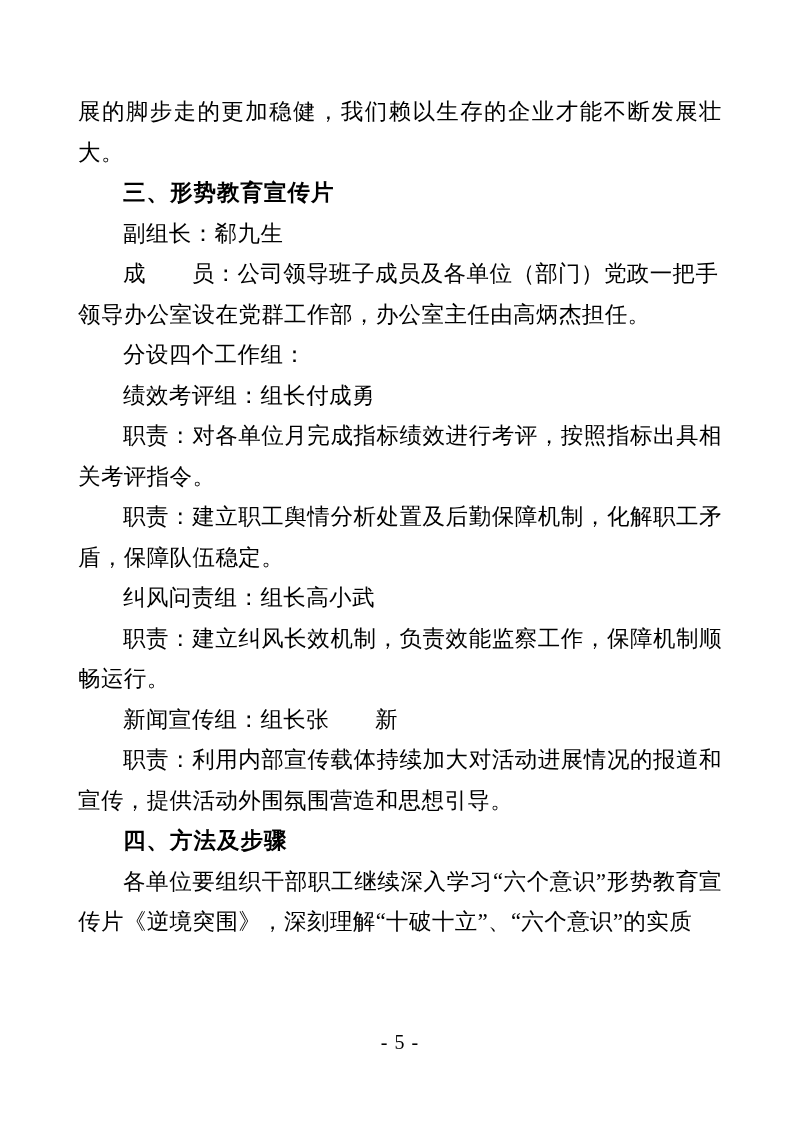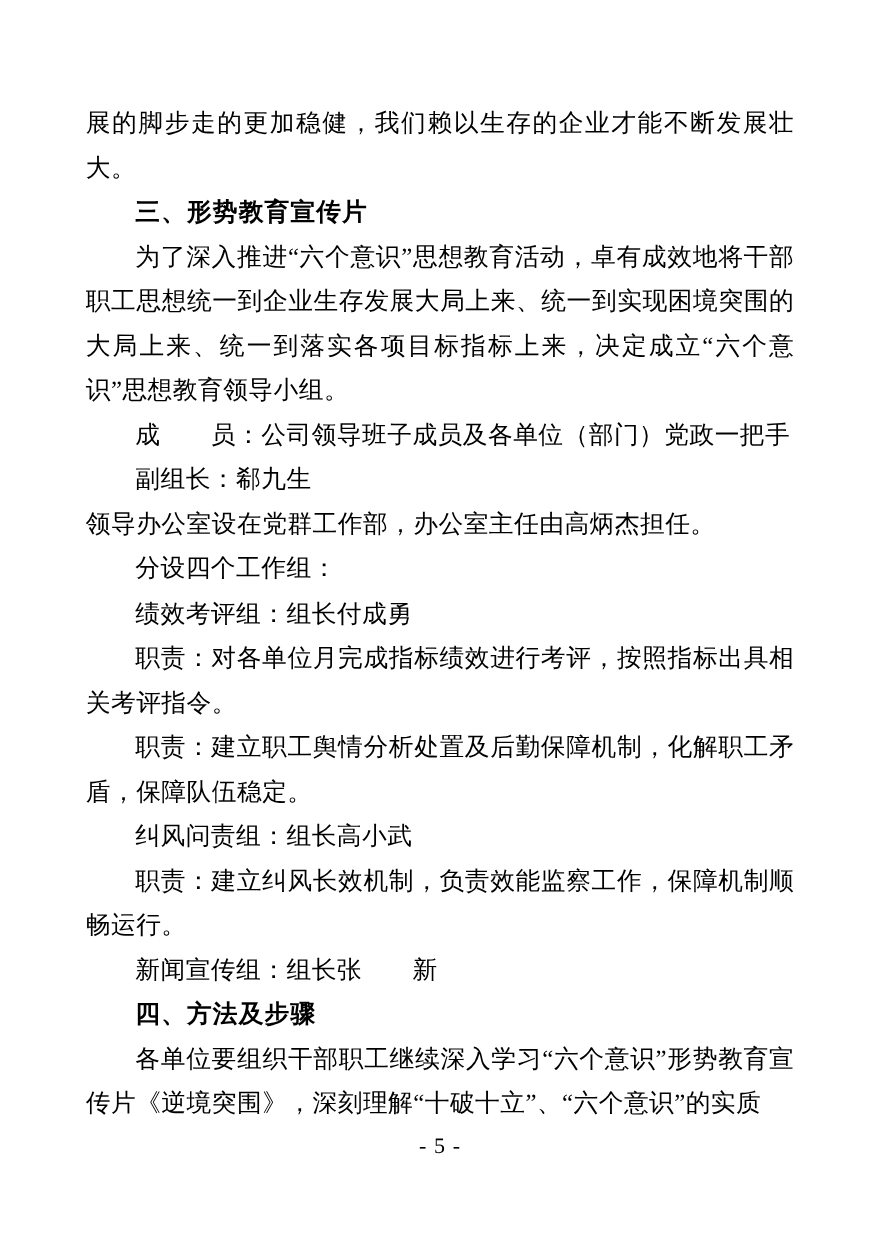--- a/index.html
+++ b/index.html
@@ -60,28 +60,28 @@
     letter-spacing: 1px;
   }
 </style>
 </head>
 <body>
 
 <div class="page">
   <div class="doc-body">
     <p class="noindent">展的脚步走的更加稳健，我们赖以生存的企业才能不断发展壮大。</p>
     <p class="heading">三、形势教育宣传片</p>
-    <p class="para">为了深入推进“六个意识”思想教育活动，卓有成效地将干部职工思想统一到企业生存发展大局上来、统一到实现困境突围的大局上来、统一到落实各项目标指标上来，决定成立“六个意识”思想教育领导小组。</p>
+    <p class="sub-line">副组长：郗九生</p>
     <p class="sub-line">成　　员：公司领导班子成员及各单位（部门）党政一把手</p>
-    <p class="sub-line">副组长：郗九生</p>
     <p class="noindent">领导办公室设在党群工作部，办公室主任由高炳杰担任。</p>
     <p class="sub-line">分设四个工作组：</p>
     <p class="sub-line">绩效考评组：组长付成勇</p>
     <p class="para">职责：对各单位月完成指标绩效进行考评，按照指标出具相关考评指令。</p>
     <p class="para">职责：建立职工舆情分析处置及后勤保障机制，化解职工矛盾，保障队伍稳定。</p>
     <p class="sub-line">纠风问责组：组长高小武</p>
     <p class="para">职责：建立纠风长效机制，负责效能监察工作，保障机制顺畅运行。</p>
     <p class="sub-line">新闻宣传组：组长张　　新</p>
+    <p class="para">职责：利用内部宣传载体持续加大对活动进展情况的报道和宣传，提供活动外围氛围营造和思想引导。</p>
     <p class="heading">四、方法及步骤</p>
     <p class="para">各单位要组织干部职工继续深入学习“六个意识”形势教育宣传片《逆境突围》，深刻理解“十破十立”、“六个意识”的实质</p>
   </div>
   <div class="footer">- 5 -</div>
 </div>
 
 </body></html>

